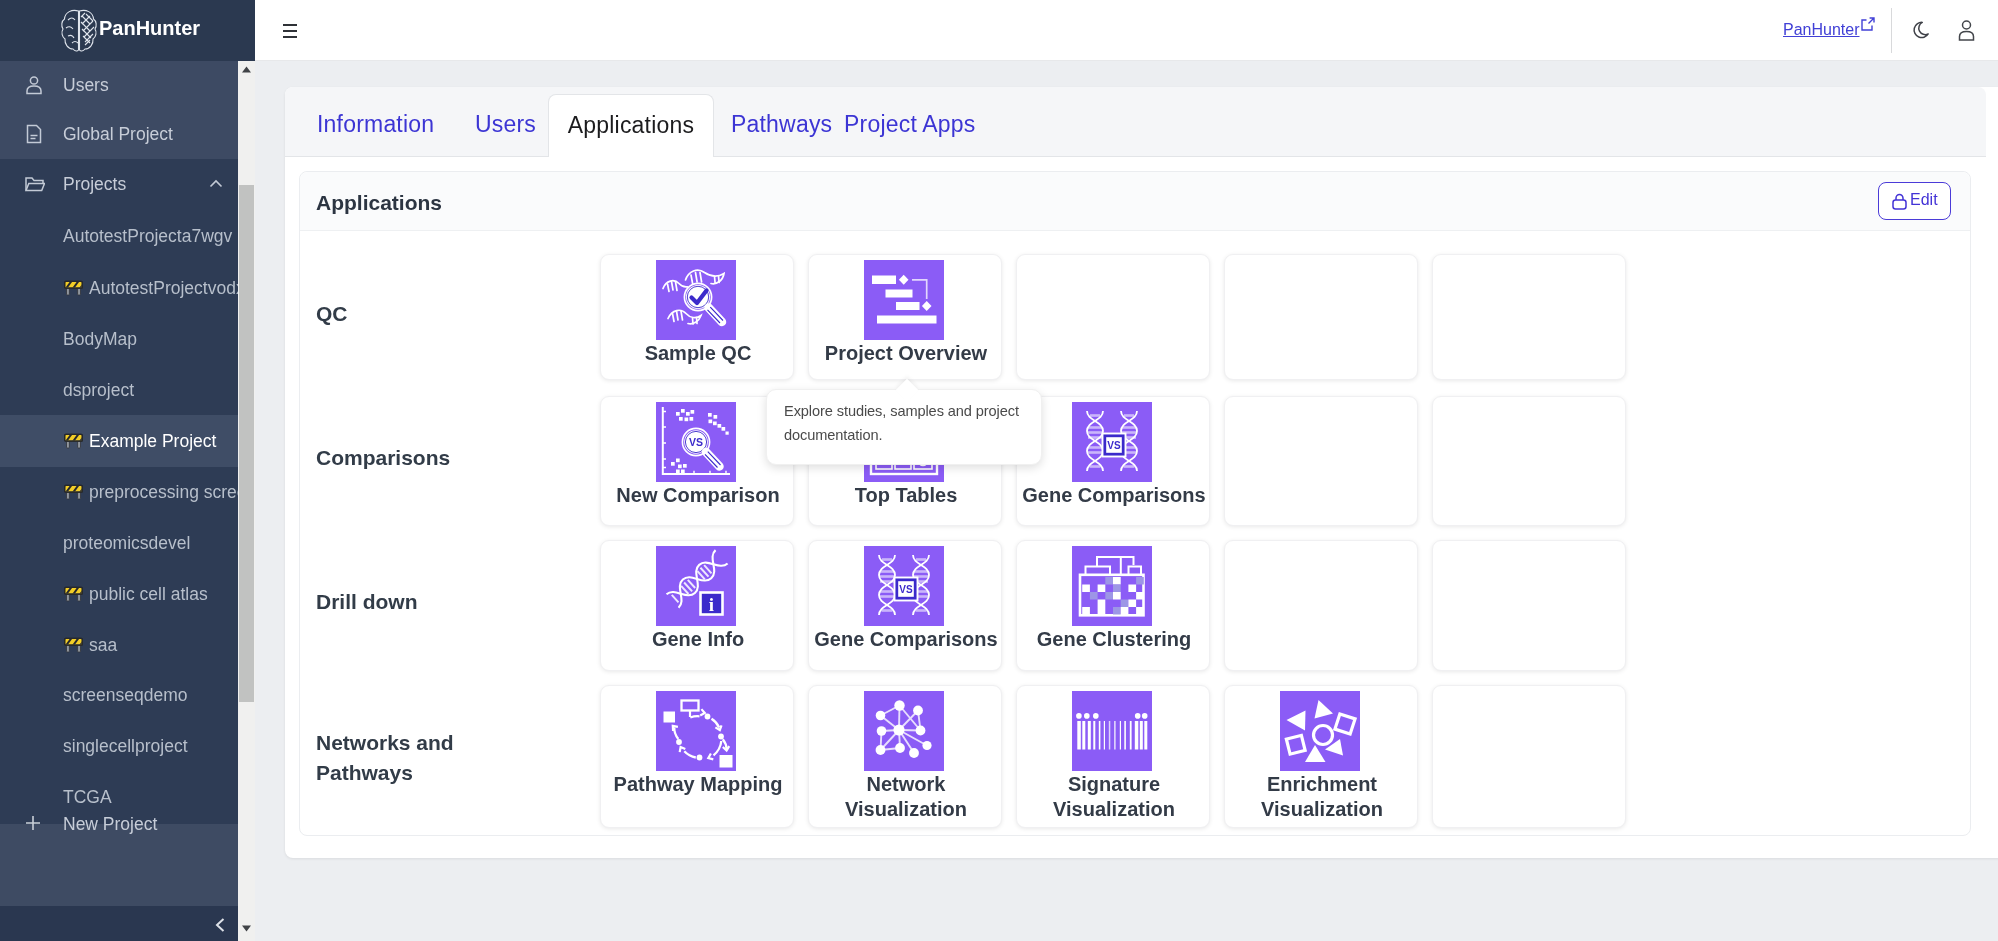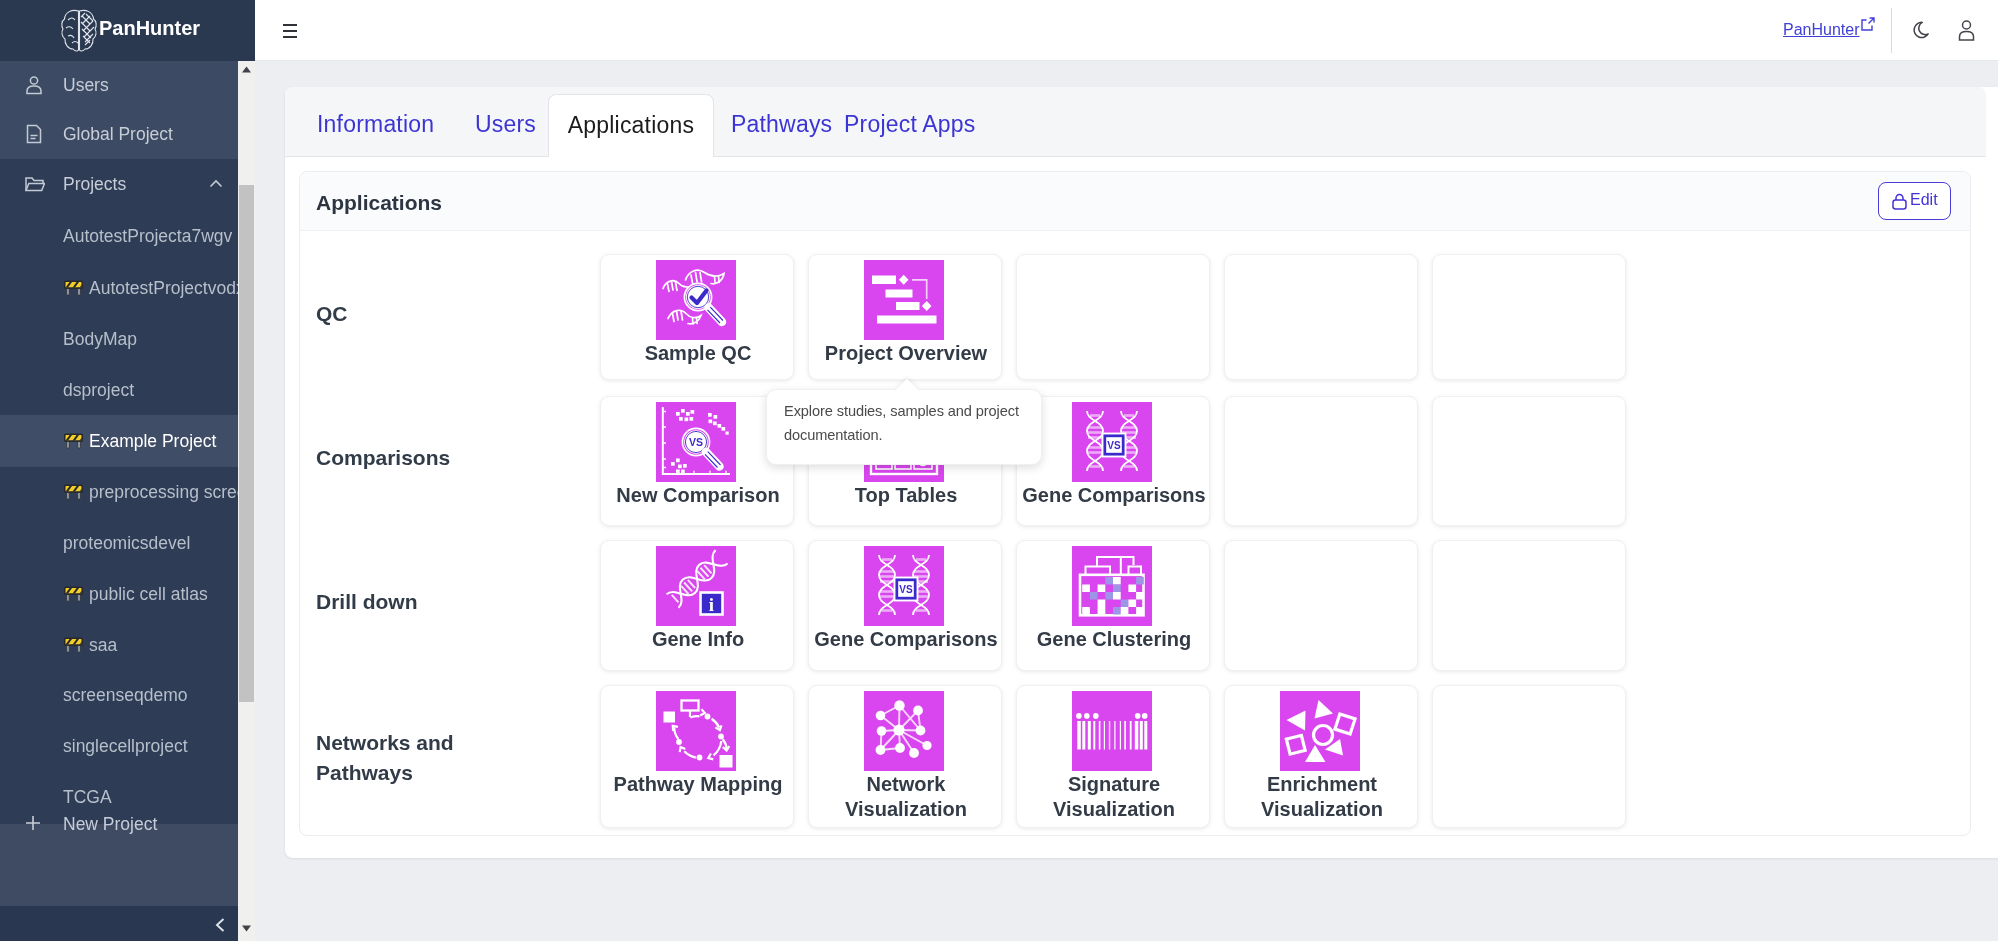--- a/index.html
+++ b/index.html
@@ -43,21 +43,21 @@
   #section { position:absolute; left:14px; top:84px; width:1672px; height:665px; border:1px solid #ebedf0; border-radius:8px; background:#fff; }
   #sec-head { position:absolute; left:0; top:0; width:1670px; height:59px; background:#fafbfc; border-bottom:1px solid #eef0f2; border-radius:8px 8px 0 0; }
   #sec-title { position:absolute; left:16px; top:19px; font-size:21px; font-weight:bold; color:#2c3542; }
   #edit-btn { position:absolute; left:1578px; top:10px; width:73px; height:38px; border:1.5px solid #4b3bd8; border-radius:8px; background:#fff; color:#4333d6; font-size:16px; }
   #edit-btn span { position:absolute; left:31px; top:8px; }
   #edit-btn svg { position:absolute; left:13px; top:10px; }
 
   
   .cat { position:absolute; left:16px; width:230px; font-size:21px; font-weight:600; color:#323c48; line-height:30px; }
   .gcard { position:absolute; width:194px; background:#fff; border:1px solid #f0f0f2; border-radius:9px; box-shadow:0 1px 4px rgba(0,0,0,0.09); }
-  .tile { position:absolute; left:55px; top:5px; width:80px; height:80px; background:#d946ef; }
+  .tile { position:absolute; left:55px; top:5px; width:80px; height:80px; background:#8b5cf6; }
   .glabel { position:absolute; left:0; top:86px; width:194px; text-align:center; font-size:20px; font-weight:600; color:#333b47; line-height:25px; }
 
   
   #tooltip { position:absolute; left:466px; top:217px; width:276px; height:76px; background:#ffffff; border-radius:10px; box-shadow:0 3px 10px rgba(0,0,0,0.13); border:1px solid #f0f0f0; }
   #tooltip .tip { position:absolute; left:132px; top:-8px; width:16px; height:16px; background:#fff; transform:rotate(45deg); box-shadow:-2px -2px 4px rgba(0,0,0,0.05); }
   #tooltip .tl { position:absolute; left:17px; color:#4a4a4a; font-size:14.6px; white-space:nowrap; letter-spacing:-0.1px; }
 </style>
 </head>
 <body>
 <div id="page">

